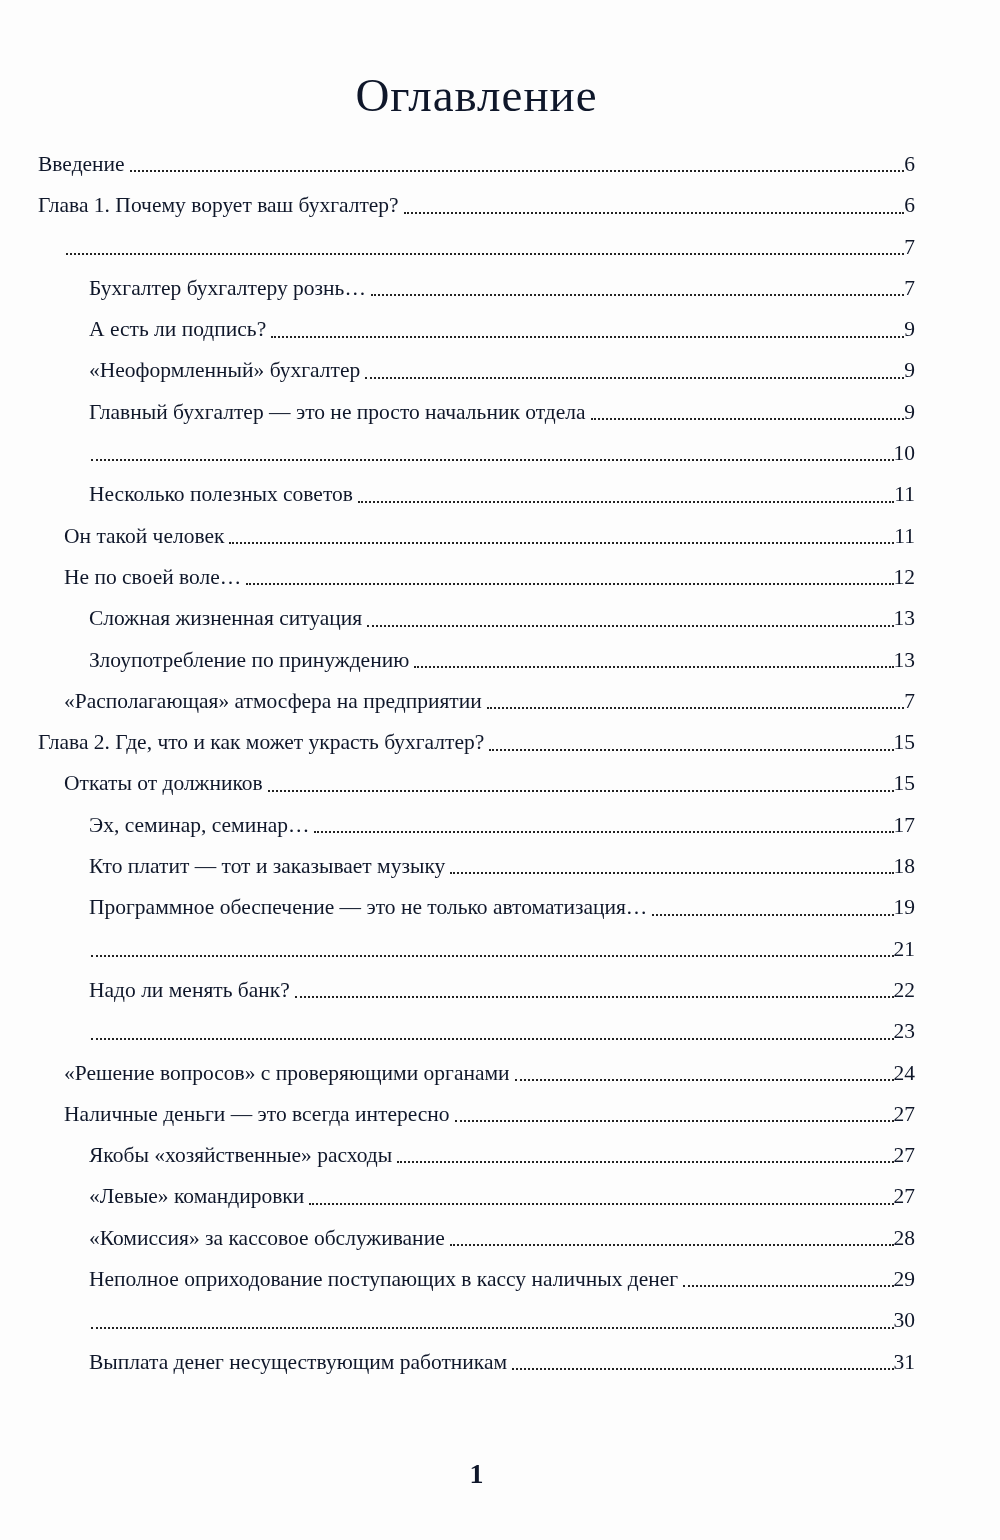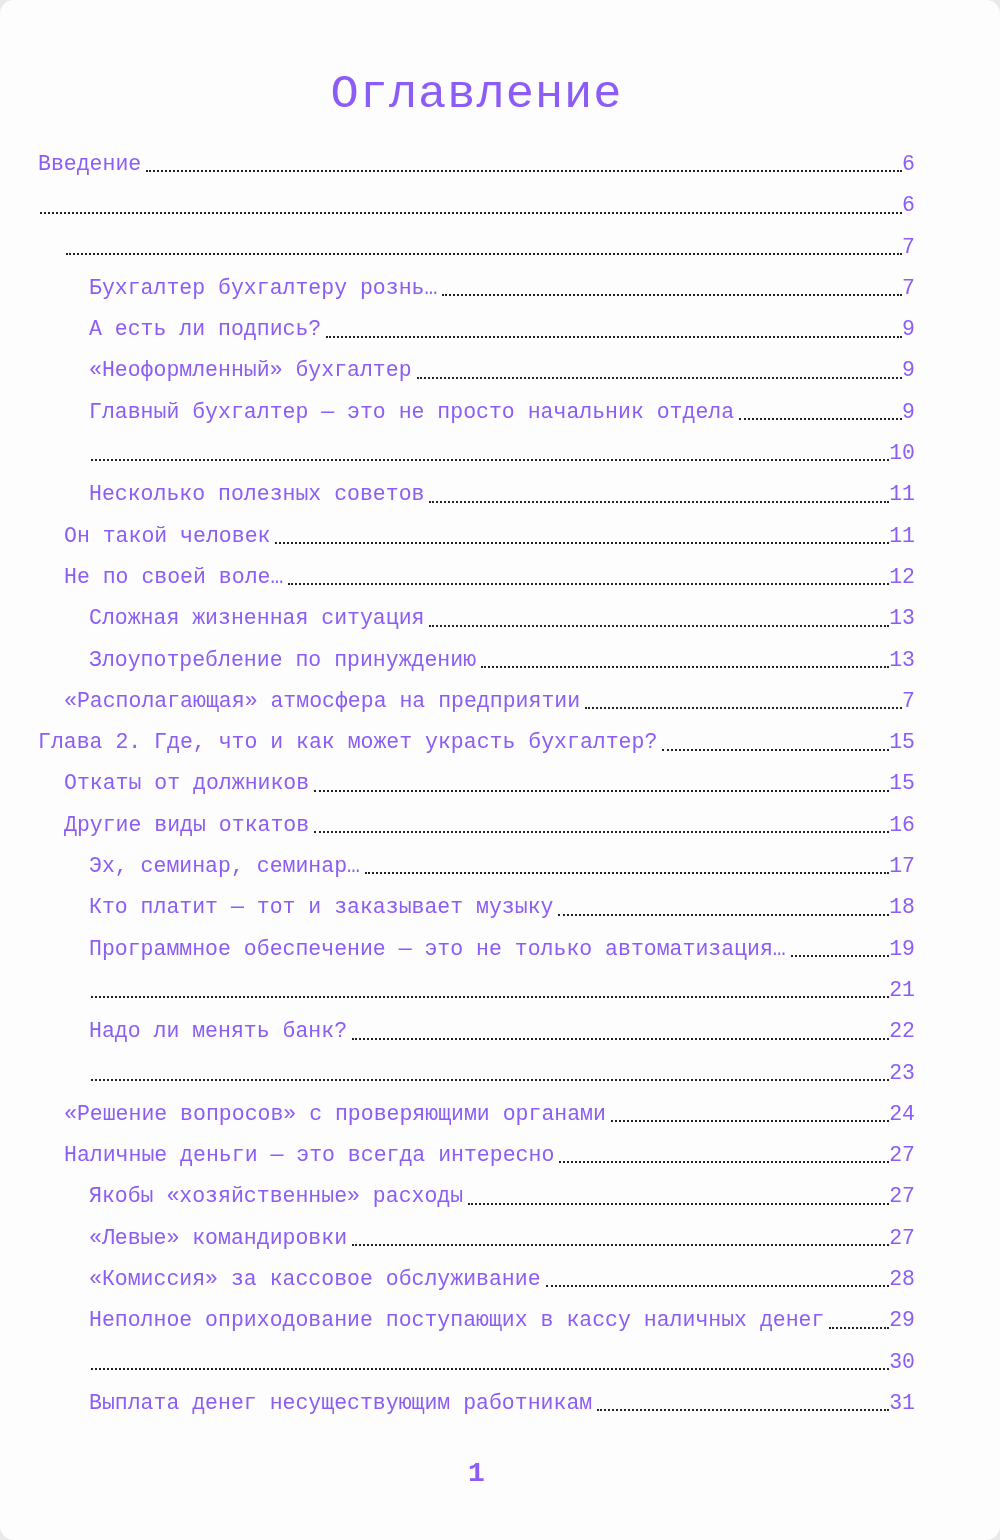--- a/index.html
+++ b/index.html
@@ -6,26 +6,25 @@
     margin: 0;
     padding: 0;
     background: #e9e9e9;
   }
   .page {
     position: relative;
     width: 1000px;
     height: 1540px;
     margin: 0 auto;
     background: #fdfdfd;
-    color: #8b5cf6;
-    font-family: Liberation Mono, monospace;
+    color: #0f172a;
+    font-family: Liberation Serif, serif;
     box-sizing: border-box;
     padding: 68px 85px 0 38px;
     overflow: hidden;
-    border-radius: 14px;
   }
   h1.doc-title {
     margin: 0 0 14px 0;
     font-size: 47px;
     font-weight: normal;
     text-align: center;
     letter-spacing: 1px;
     line-height: 1.15;
   }
   .toc {
@@ -71,20 +70,21 @@
 
 <div class="page">
   <h1 class="doc-title">Оглавление</h1>
   <div class="toc">
       <div class="toc-row lvl0">
     <span class="toc-title">Введение </span>
     <span class="dots"></span>
     <span class="toc-page">6</span>
   </div>
       <div class="toc-row lvl0">
+    <span class="toc-title">Глава 1. Почему ворует ваш бухгалтер? </span>
     <span class="dots"></span>
     <span class="toc-page">6</span>
   </div>
       <div class="toc-row lvl1">
     <span class="dots"></span>
     <span class="toc-page">7</span>
   </div>
       <div class="toc-row lvl2">
     <span class="toc-title">Бухгалтер бухгалтеру рознь… </span>
     <span class="dots"></span>
@@ -141,25 +141,20 @@
   </div>
       <div class="toc-row lvl0">
     <span class="toc-title">Глава 2. Где, что и как может украсть бухгалтер? </span>
     <span class="dots"></span>
     <span class="toc-page">15</span>
   </div>
       <div class="toc-row lvl1">
     <span class="toc-title">Откаты от должников </span>
     <span class="dots"></span>
     <span class="toc-page">15</span>
-  </div>
-      <div class="toc-row lvl1">
-    <span class="toc-title">Другие виды откатов</span>
-    <span class="dots"></span>
-    <span class="toc-page">16</span>
   </div>
       <div class="toc-row lvl2">
     <span class="toc-title">Эх, семинар, семинар… </span>
     <span class="dots"></span>
     <span class="toc-page">17</span>
   </div>
       <div class="toc-row lvl2">
     <span class="toc-title">Кто платит — тот и заказывает музыку </span>
     <span class="dots"></span>
     <span class="toc-page">18</span>

